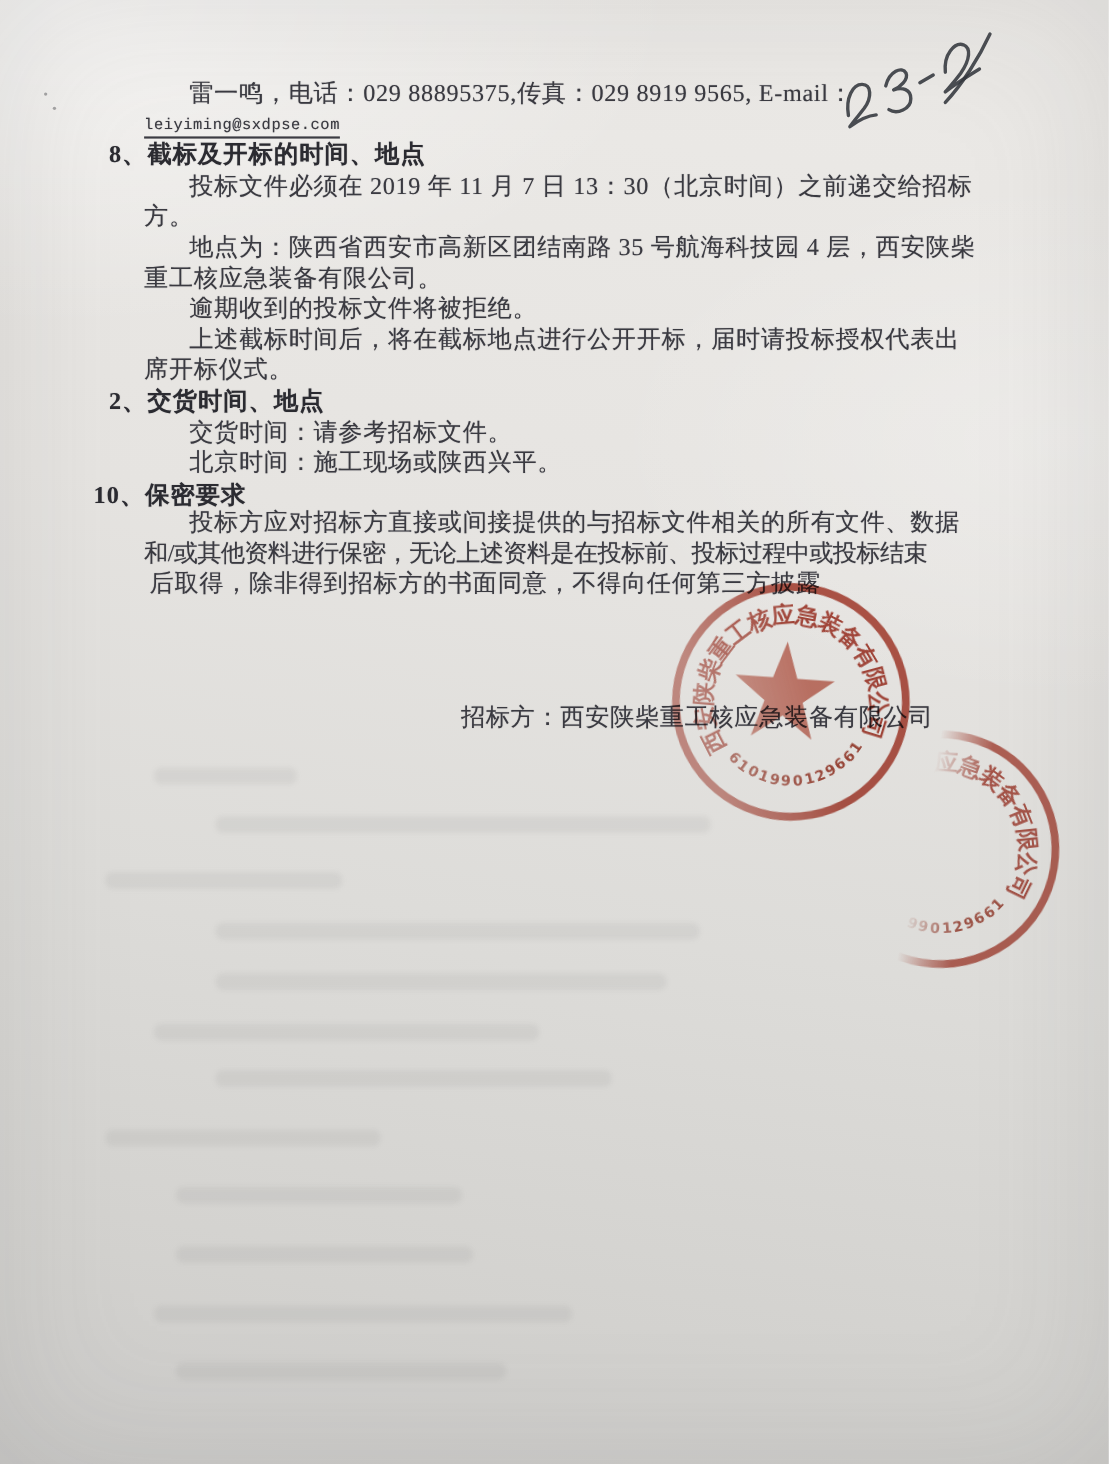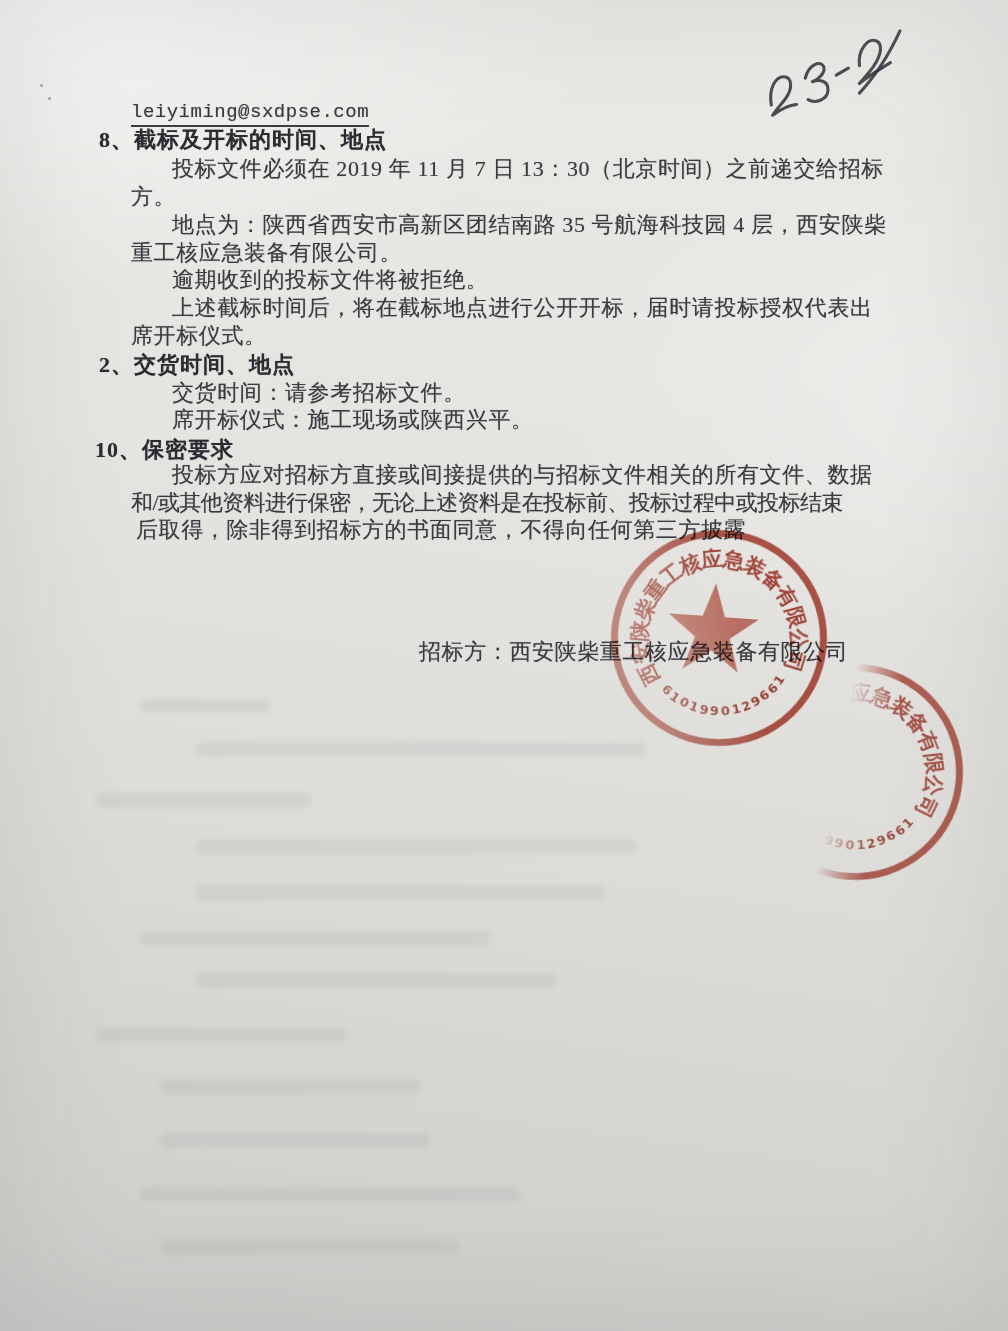--- a/index.html
+++ b/index.html
@@ -13,21 +13,21 @@
   }
   .page{position:absolute;inset:0;}
   .page::after{content:"";position:absolute;inset:0;pointer-events:none;
     box-shadow:inset 0 0 130px rgba(95,95,90,.14);}
   
   .ln{position:absolute;white-space:nowrap;font-size:22px;line-height:26px;
     color:#3a3a41;letter-spacing:.6px;
     text-shadow:0 0 1px rgba(58,58,65,.45);}
   .hd{font-weight:700;color:#2b2b31;letter-spacing:1px;}
   .tight{letter-spacing:-.6px;}
-  .mono{font-family:"Liberation Mono","DejaVu Sans Mono",monospace;font-size:19px;
+  .mono{font-family:"Liberation Mono","DejaVu Sans Mono",monospace;font-size:14px;
     border-bottom:2px solid #3c3c43;padding-bottom:2px;letter-spacing:.5px;}
   
   .handnote{position:absolute;left:752px;top:28px;width:175px;height:95px;
     transform:rotate(-13deg);}
   .handnote path{stroke:#33373d;stroke-width:3;fill:none;
     stroke-linecap:round;stroke-linejoin:round;opacity:.88;}
   
   .seal{position:absolute;width:220px;height:220px;mix-blend-mode:multiply;
     pointer-events:none;}
   .seal-ring{position:absolute;inset:2px;border-radius:50%;
@@ -63,36 +63,37 @@
   <div class="ghost" style="left:140px;top:931px;width:350px;"></div>
   <div class="ghost" style="left:196px;top:973px;width:360px;"></div>
   <div class="ghost" style="left:96px;top:1027px;width:250px;"></div>
   <div class="ghost" style="left:160px;top:1079px;width:260px;"></div>
   <div class="ghost" style="left:160px;top:1133px;width:270px;"></div>
   <div class="ghost" style="left:140px;top:1187px;width:380px;"></div>
   <div class="ghost" style="left:160px;top:1239px;width:300px;"></div>
   <div class="dot" style="left:40px;top:84px;"></div>
   <div class="dot" style="left:48px;top:97px;"></div>
 
+  <div class="ln" style="left:172px;top:72px;">雷一鸣，电话：029 88895375,传真：029 8919 9565, E-mail：</div>
   <div class="ln" style="left:131px;top:97px;"><span class="mono">leiyiming@sxdpse.com</span></div>
 
   <div class="ln hd" style="left:99px;top:127px;">8、截标及开标的时间、地点</div>
   <div class="ln" style="left:172px;top:156px;">投标文件必须在 2019 年 11 月 7 日 13：30（北京时间）之前递交给招标</div>
   <div class="ln" style="left:131px;top:184px;">方。</div>
   <div class="ln" style="left:172px;top:212px;">地点为：陕西省西安市高新区团结南路 35 号航海科技园 4 层，西安陕柴</div>
   <div class="ln" style="left:131px;top:240px;">重工核应急装备有限公司。</div>
   <div class="ln" style="left:172px;top:267px;">逾期收到的投标文件将被拒绝。</div>
   <div class="ln" style="left:172px;top:295px;">上述截标时间后，将在截标地点进行公开开标，届时请投标授权代表出</div>
   <div class="ln" style="left:131px;top:323px;">席开标仪式。</div>
 
   <div class="ln hd" style="left:99px;top:352px;">2、交货时间、地点</div>
   <div class="ln" style="left:172px;top:380px;">交货时间：请参考招标文件。</div>
-  <div class="ln" style="left:172px;top:407px;">席开标仪式：施工现场或陕西兴平。</div>
+  <div class="ln" style="left:172px;top:407px;">北京时间：施工现场或陕西兴平。</div>
 
-  <div class="ln hd" style="left:95px;top:437px;">10、保密要求</div>
+  <div class="ln hd" style="left:85px;top:437px;">10、保密要求</div>
   <div class="ln" style="left:172px;top:462px;">投标方应对招标方直接或间接提供的与招标文件相关的所有文件、数据</div>
   <div class="ln tight" style="left:131px;top:490px;">和/或其他资料进行保密，无论上述资料是在投标前、投标过程中或投标结束</div>
   <div class="ln" style="left:136px;top:517px;">后取得，除非得到招标方的书面同意，不得向任何第三方披露</div>
 
   <div class="ln" style="left:419px;top:602px;margin-top:37px;">招标方：西安陕柴重工核应急装备有限公司</div>
 
   <svg class="handnote" viewBox="0 0 170 90" aria-label="23-2">
     <path d="M14,58 C15,42 24,32 32,34 C40,36 38,47 29,55 C23,60 17,64 13,68 C22,64 31,62 38,63"></path>
     <path d="M52,40 C58,28 70,26 72,33 C73,39 64,44 58,45 C66,44 73,48 71,56 C69,65 56,67 50,61"></path>
     <path d="M82,44 L95,40"></path>

